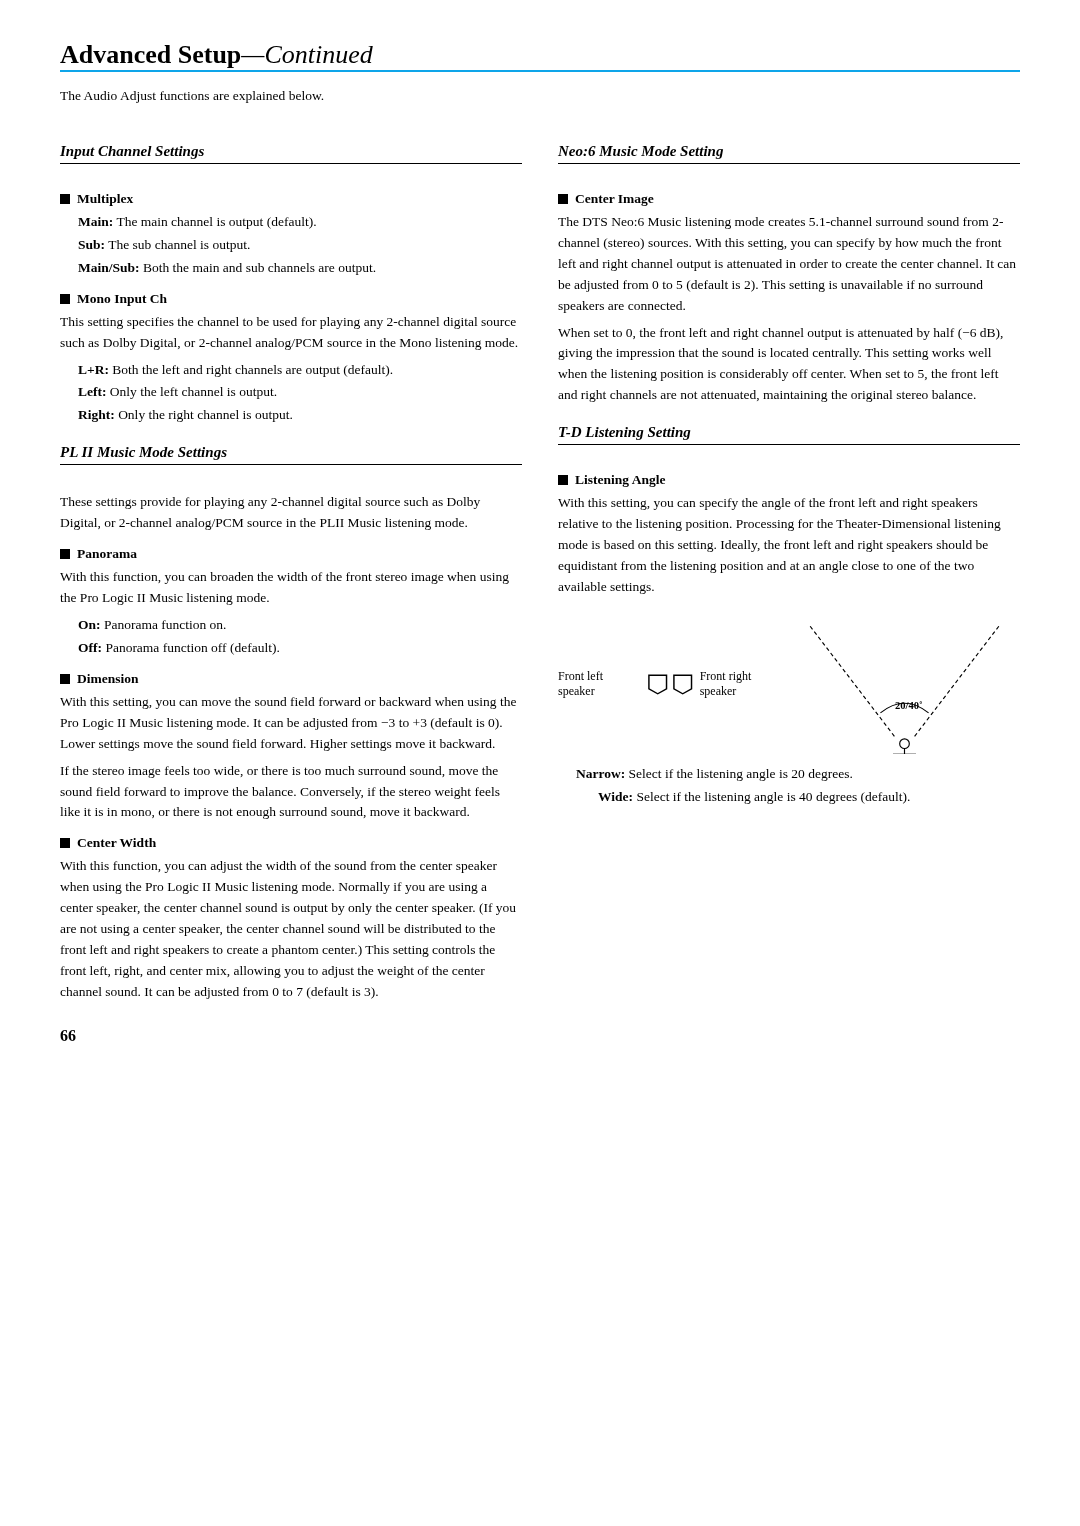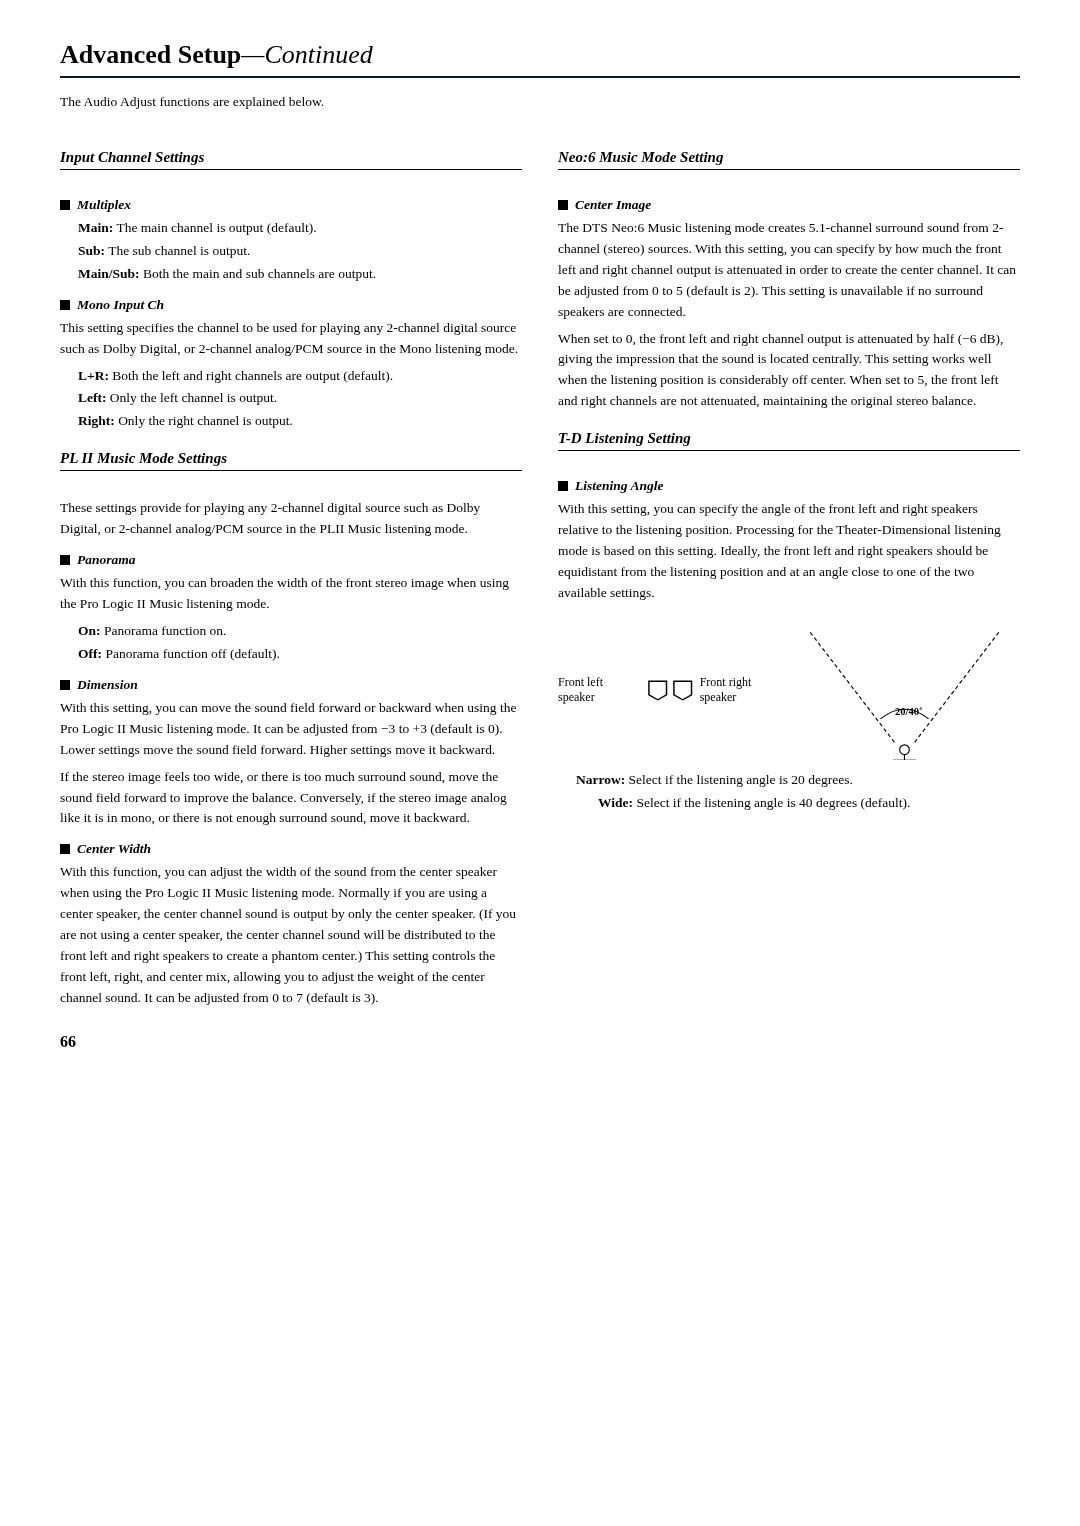--- a/index.html
+++ b/index.html
@@ -9,22 +9,22 @@
       font-size: 13.5px;
       color: #000;
       width: 1080px;
       min-height: 1526px;
       padding: 40px 60px 40px 60px;
     }
     .page-title {
       font-size: 26px;
       font-weight: bold;
       margin-bottom: 14px;
-      border-bottom: 2px solid #0f172a;
-      padding-bottom: 6px;
+      border-bottom: 2px solid #0ea5e9;
+      padding-bottom: 0;
     }
     .page-title em {
       font-style: italic;
       font-weight: normal;
     }
     .two-col {
       display: flex;
       gap: 36px;
     }
     .col-left {
@@ -49,21 +49,20 @@
       margin-top: 18px;
     }
     .subsection-heading {
       font-size: 13.5px;
       font-weight: bold;
       display: flex;
       align-items: center;
       gap: 7px;
       margin-bottom: 5px;
       margin-top: 12px;
-      font-style: italic;
     }
     .black-square {
       display: inline-block;
       width: 10px;
       height: 10px;
       background: #000;
       flex-shrink: 0;
     }
     p {
       font-size: 13.5px;
@@ -158,21 +157,21 @@
     <div class="option-row">
       <span class="opt-label">Off:</span>
       <span>Panorama function off (default).</span>
     </div>
 
     <div class="subsection-heading">
       <span class="black-square"></span>
       <span>Dimension</span>
     </div>
     <p>With this setting, you can move the sound field forward or backward when using the Pro Logic II Music listening mode. It can be adjusted from −3 to +3 (default is 0). Lower settings move the sound field forward. Higher settings move it backward.</p>
-    <p>If the stereo image feels too wide, or there is too much surround sound, move the sound field forward to improve the balance. Conversely, if the stereo image analog like it is in mono, or there is not enough surround sound, move it backward.</p>
+    <p>If the stereo image feels too wide, or there is too much surround sound, move the sound field forward to improve the balance. Conversely, if the stereo weight feels like it is in mono, or there is not enough surround sound, move it backward.</p>
 
     <div class="subsection-heading">
       <span class="black-square"></span>
       <span>Center Width</span>
     </div>
     <p>With this function, you can adjust the width of the sound from the center speaker when using the Pro Logic II Music listening mode. Normally if you are using a center speaker, the center channel sound is output by only the center speaker. (If you are not using a center speaker, the center channel sound will be distributed to the front left and right speakers to create a phantom center.) This setting controls the front left, right, and center mix, allowing you to adjust the weight of the center channel sound. It can be adjusted from 0 to 7 (default is 3).</p>
 
   </div>
 
   <div class="col-right">

